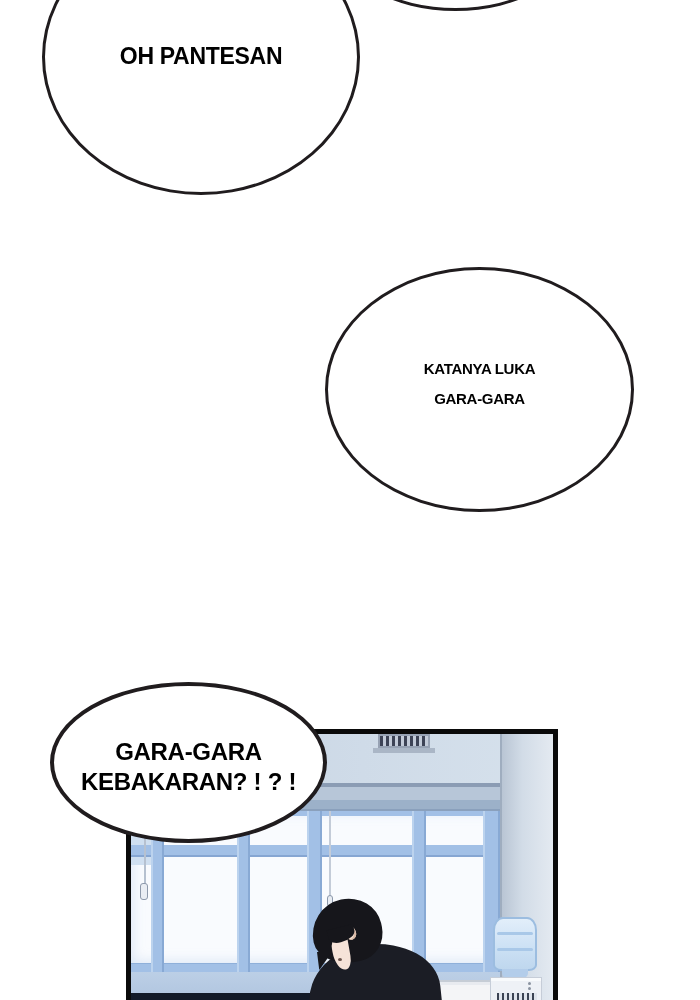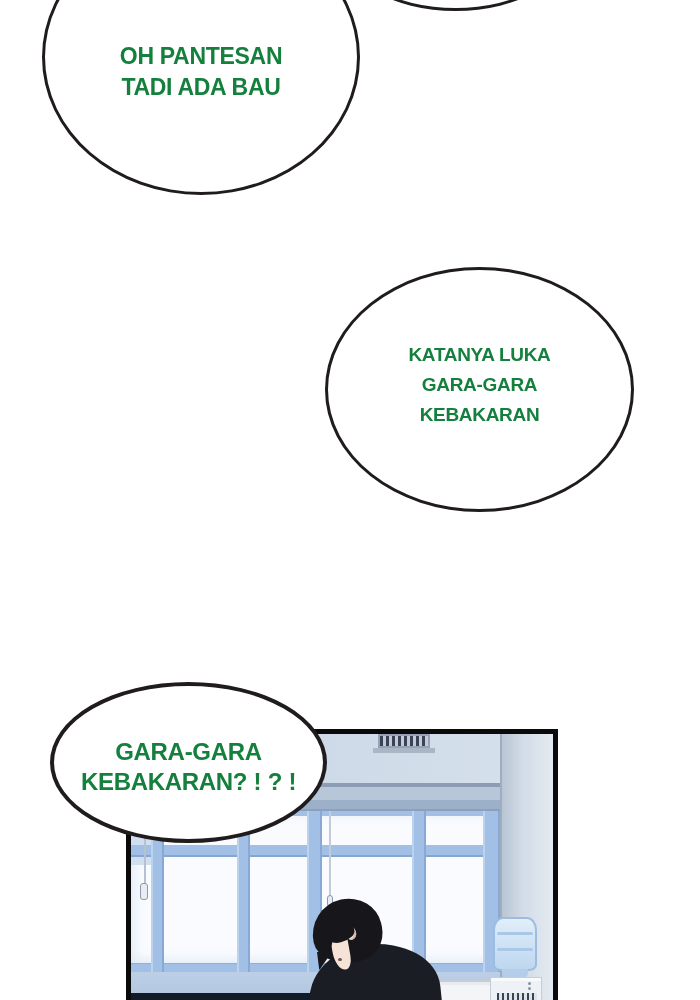--- a/index.html
+++ b/index.html
@@ -11,33 +11,33 @@
     position: absolute;
     background: #ffffff;
     border: 3px solid #201c1e;
     border-radius: 50%;
     z-index: 3;
   }
   .bubble .btxt {
     position: absolute;
     left: 0; right: 0;
     text-align: center;
-    color: #15803d;
+    color: #000000;
     font-weight: 600;
     letter-spacing: -0.3px;
   }
   .bubble .btxt div { white-space: nowrap; }
 
   #bubble-top-partial { left: 339px; top: -129px; width: 233px; height: 140px; }
 
   #bubble-1 { left: 42px; top: -81px; width: 318px; height: 276px; }
   #bubble-1 .btxt { top: 119px; font-size: 23px; line-height: 31px; }
 
   #bubble-2 { left: 325px; top: 267px; width: 309px; height: 245px; }
-  #bubble-2 .btxt { top: 70px; font-size: 19px; line-height: 30px; }
+  #bubble-2 .btxt { top: 84px; font-size: 15px; line-height: 30px; }
 
   #bubble-3 { left: 50px; top: 682px; width: 277px; height: 161px; border-width: 4px; }
   #bubble-3 .btxt { top: 51px; font-size: 24px; line-height: 30px; }
 
   
   #panel {
     position: absolute;
     left: 126px; top: 729px;
     width: 432px; height: 272px;
     border: 5px solid #0a0a0a;
@@ -145,29 +145,27 @@
   .char-fringe { left: 197px; top: 193px; width: 27px; height: 15px; background: #16161b; border-radius: 0 0 65% 45%; transform: rotate(-14deg); }
 </style>
 </head>
 <body>
 
 <div class="bubble" id="bubble-top-partial"></div>
 
 <div class="bubble" id="bubble-1">
   <div class="btxt">
     <div>OH PANTESAN</div>
-    <div>TADI ADA BAU</div>
   </div>
 </div>
 
 <div class="bubble" id="bubble-2">
   <div class="btxt">
     <div>KATANYA LUKA</div>
     <div>GARA-GARA</div>
-    <div>KEBAKARAN</div>
   </div>
 </div>
 
 <div class="bubble" id="bubble-3">
   <div class="btxt">
     <div>GARA-GARA</div>
     <div>KEBAKARAN? ! ? !</div>
   </div>
 </div>
 

